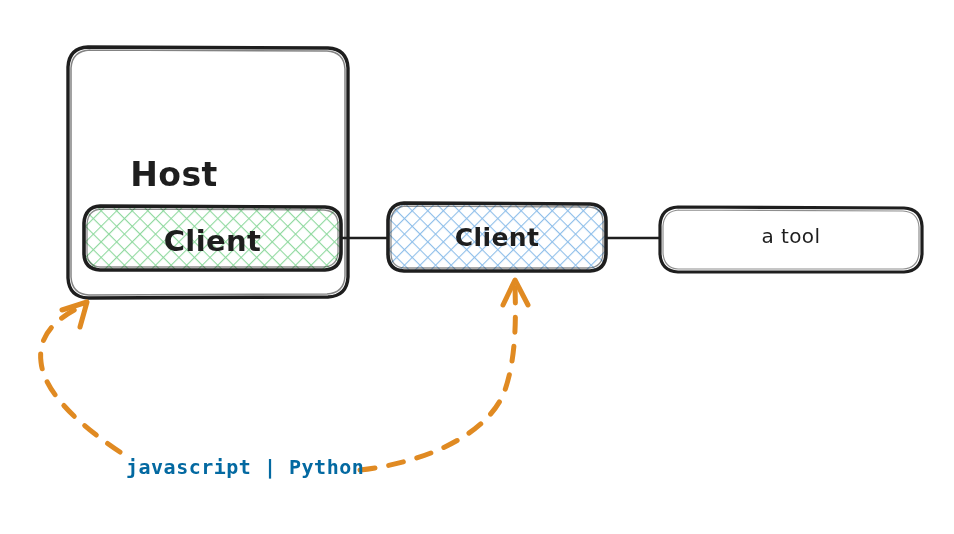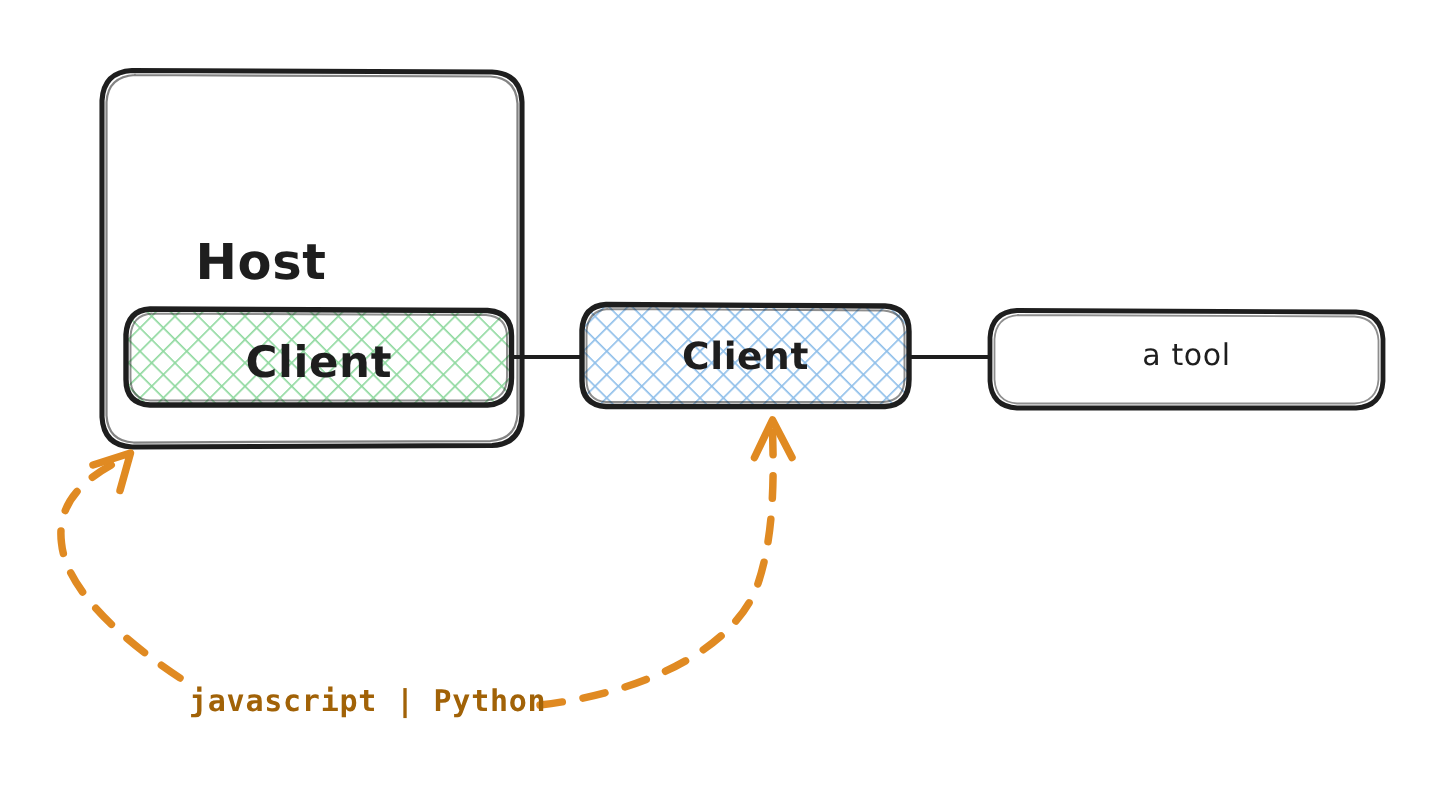--- a/index.html
+++ b/index.html
@@ -57,21 +57,21 @@
     font-weight: normal;
     font-family: "DejaVu Sans", sans-serif;
     color: #1e1e1e;
   }
   #lang-label {
     position: absolute;
     left: 126px; top: 455px;
     font-family: "DejaVu Sans Mono", monospace;
     font-size: 20px;
     font-weight: bold;
-    color: #a16207;
+    color: #0369a1;
     white-space: nowrap;
     letter-spacing: 0.5px;
   }
 </style>
 </head>
 <body>
 
 <div id="diagram-root">
 
   <svg id="diagram-svg" viewBox="0 0 954 534">

